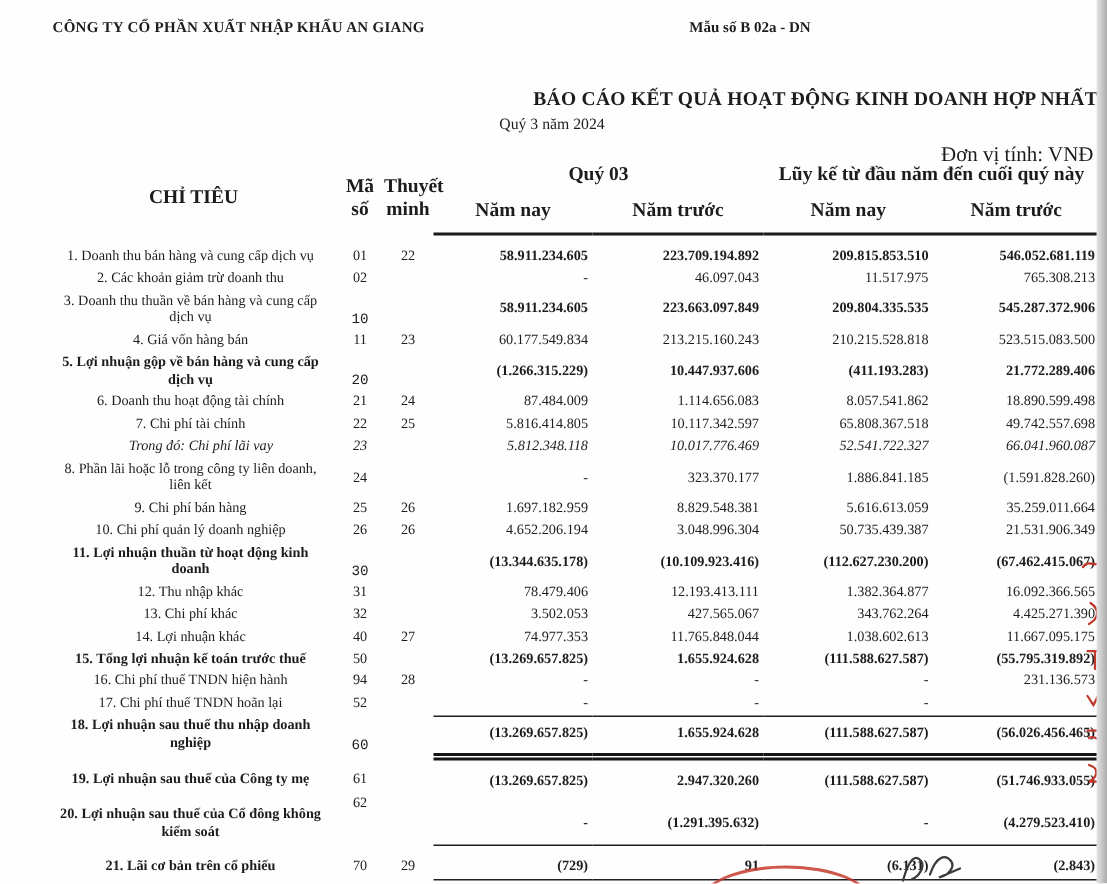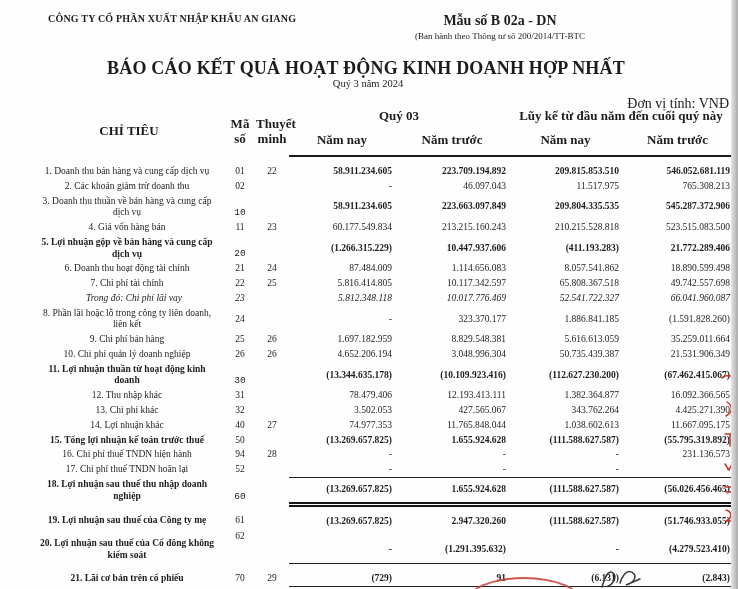--- a/index.html
+++ b/index.html
@@ -6,30 +6,30 @@
   body{
     width:738px;height:589px;position:relative;overflow:hidden;
     background:#fefefe;color:#1c1c1e;
     font-family:"Liberation Serif","DejaVu Serif",serif;
   }
   :root{--stamp-red:#c5392f;--annotation-red:#c0392b;--ink:#1c1c1e;}
 
   .scan-edge{position:absolute;right:0;top:0;width:7px;height:589px;
     background:linear-gradient(to right,#e6e6e6,#ababab);z-index:5;}
 
-  .company{position:absolute;left:48px;top:13px;}
+  .company{position:absolute;left:35px;top:13px;}
   .company-name{font-weight:bold;font-size:10px;letter-spacing:.2px;}
   .company-address{font-size:9.5px;margin-top:3px;}
 
   .form-block{position:absolute;left:366px;top:13px;width:268px;text-align:center;}
-  .form-number{font-weight:bold;font-size:14px;}
+  .form-number{font-weight:bold;font-size:10px;}
   .form-line{font-size:9px;margin-top:2px;}
 
-  .report-title{position:absolute;left:0;top:58px;width:732px;text-align:center;
-    font-weight:bold;font-size:18px;letter-spacing:.2px;}
+  .report-title{position:absolute;left:0;top:58px;width:732px;text-align:right;
+    font-weight:bold;font-size:13px;letter-spacing:.2px;}
   .report-subtitle{position:absolute;left:0;top:78px;width:736px;text-align:center;
     font-weight:normal;font-size:10.5px;}
   .unit-note{position:absolute;right:9px;top:96px;font-size:14px;}
 
   table.report{position:absolute;left:33px;top:107px;width:700px;
     border-collapse:collapse;table-layout:fixed;font-size:9.5px;}
   th{font-weight:bold;padding:0 1px;text-align:center;line-height:1.15;font-size:13px;}
   thead tr.hr1 th{height:18px;vertical-align:middle;}
   thead tr.hr2 th{height:30px;vertical-align:middle;}
   thead th.rsp{vertical-align:middle;}
@@ -61,21 +61,20 @@
 <body style="color: rgb(28, 28, 30);">
 
 <div class="page">
 
   <div class="company">
     <div class="company-name">CÔNG TY CỔ PHẦN XUẤT NHẬP KHẨU AN GIANG</div>
   </div>
 
   <div class="form-block">
     <div class="form-number">Mẫu số B 02a - DN</div>
-    <div class="form-line">(Ban hành theo Thông tư số 200/2014/TT-BTC</div>
   </div>
 
   <div class="report-title">BÁO CÁO KẾT QUẢ HOẠT ĐỘNG KINH DOANH HỢP NHẤT</div>
   <div class="report-subtitle">Quý 3 năm 2024</div>
   <div class="unit-note">Đơn vị tính: VNĐ</div>
 
   <table class="report">
     <colgroup>
       <col style="width:192px">
         <col style="width:30px">

